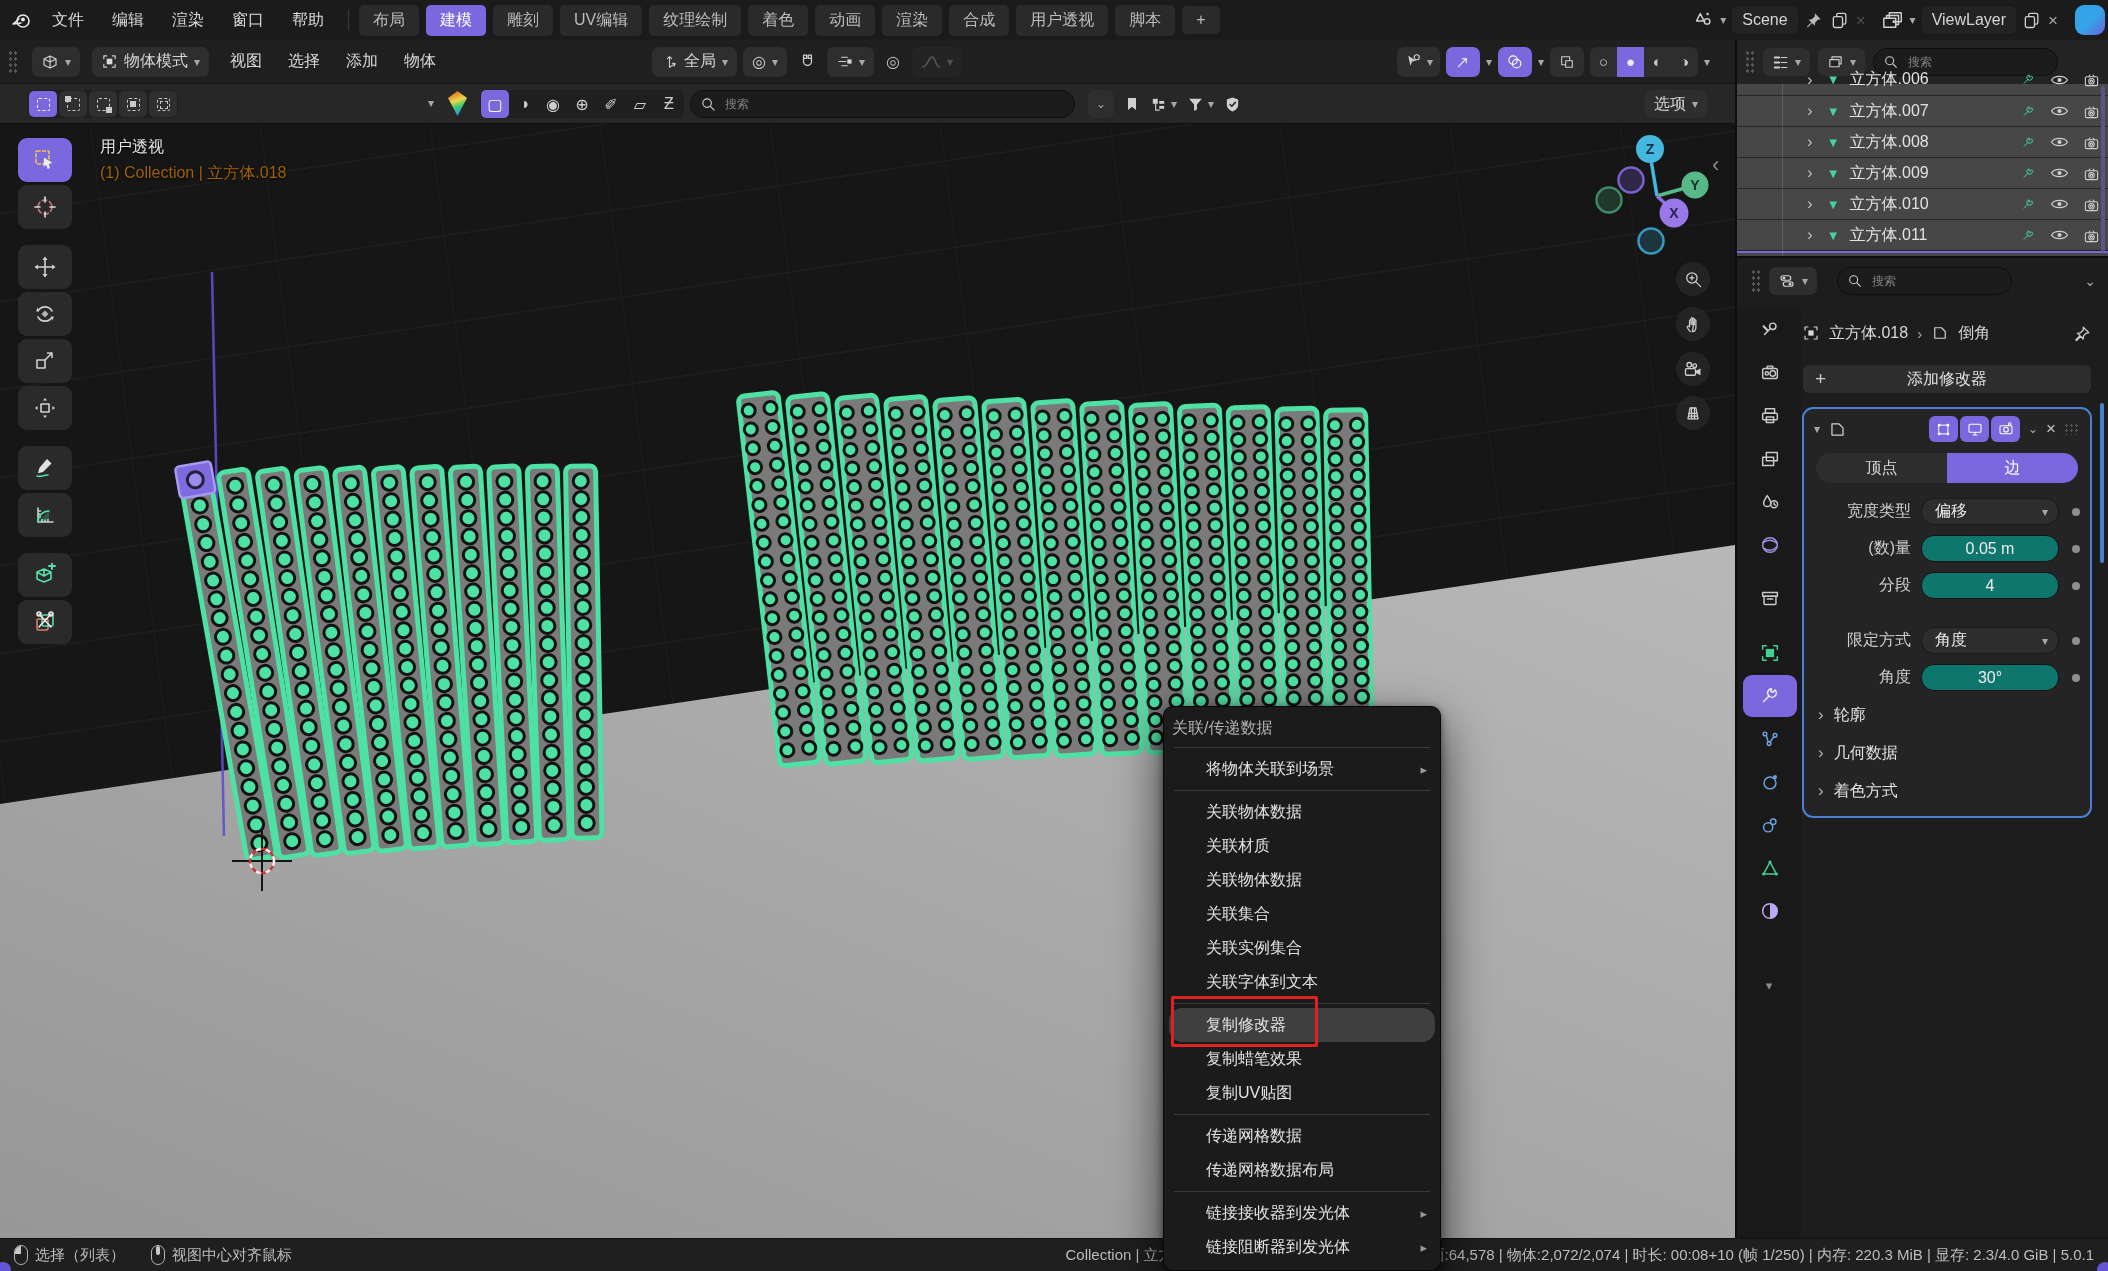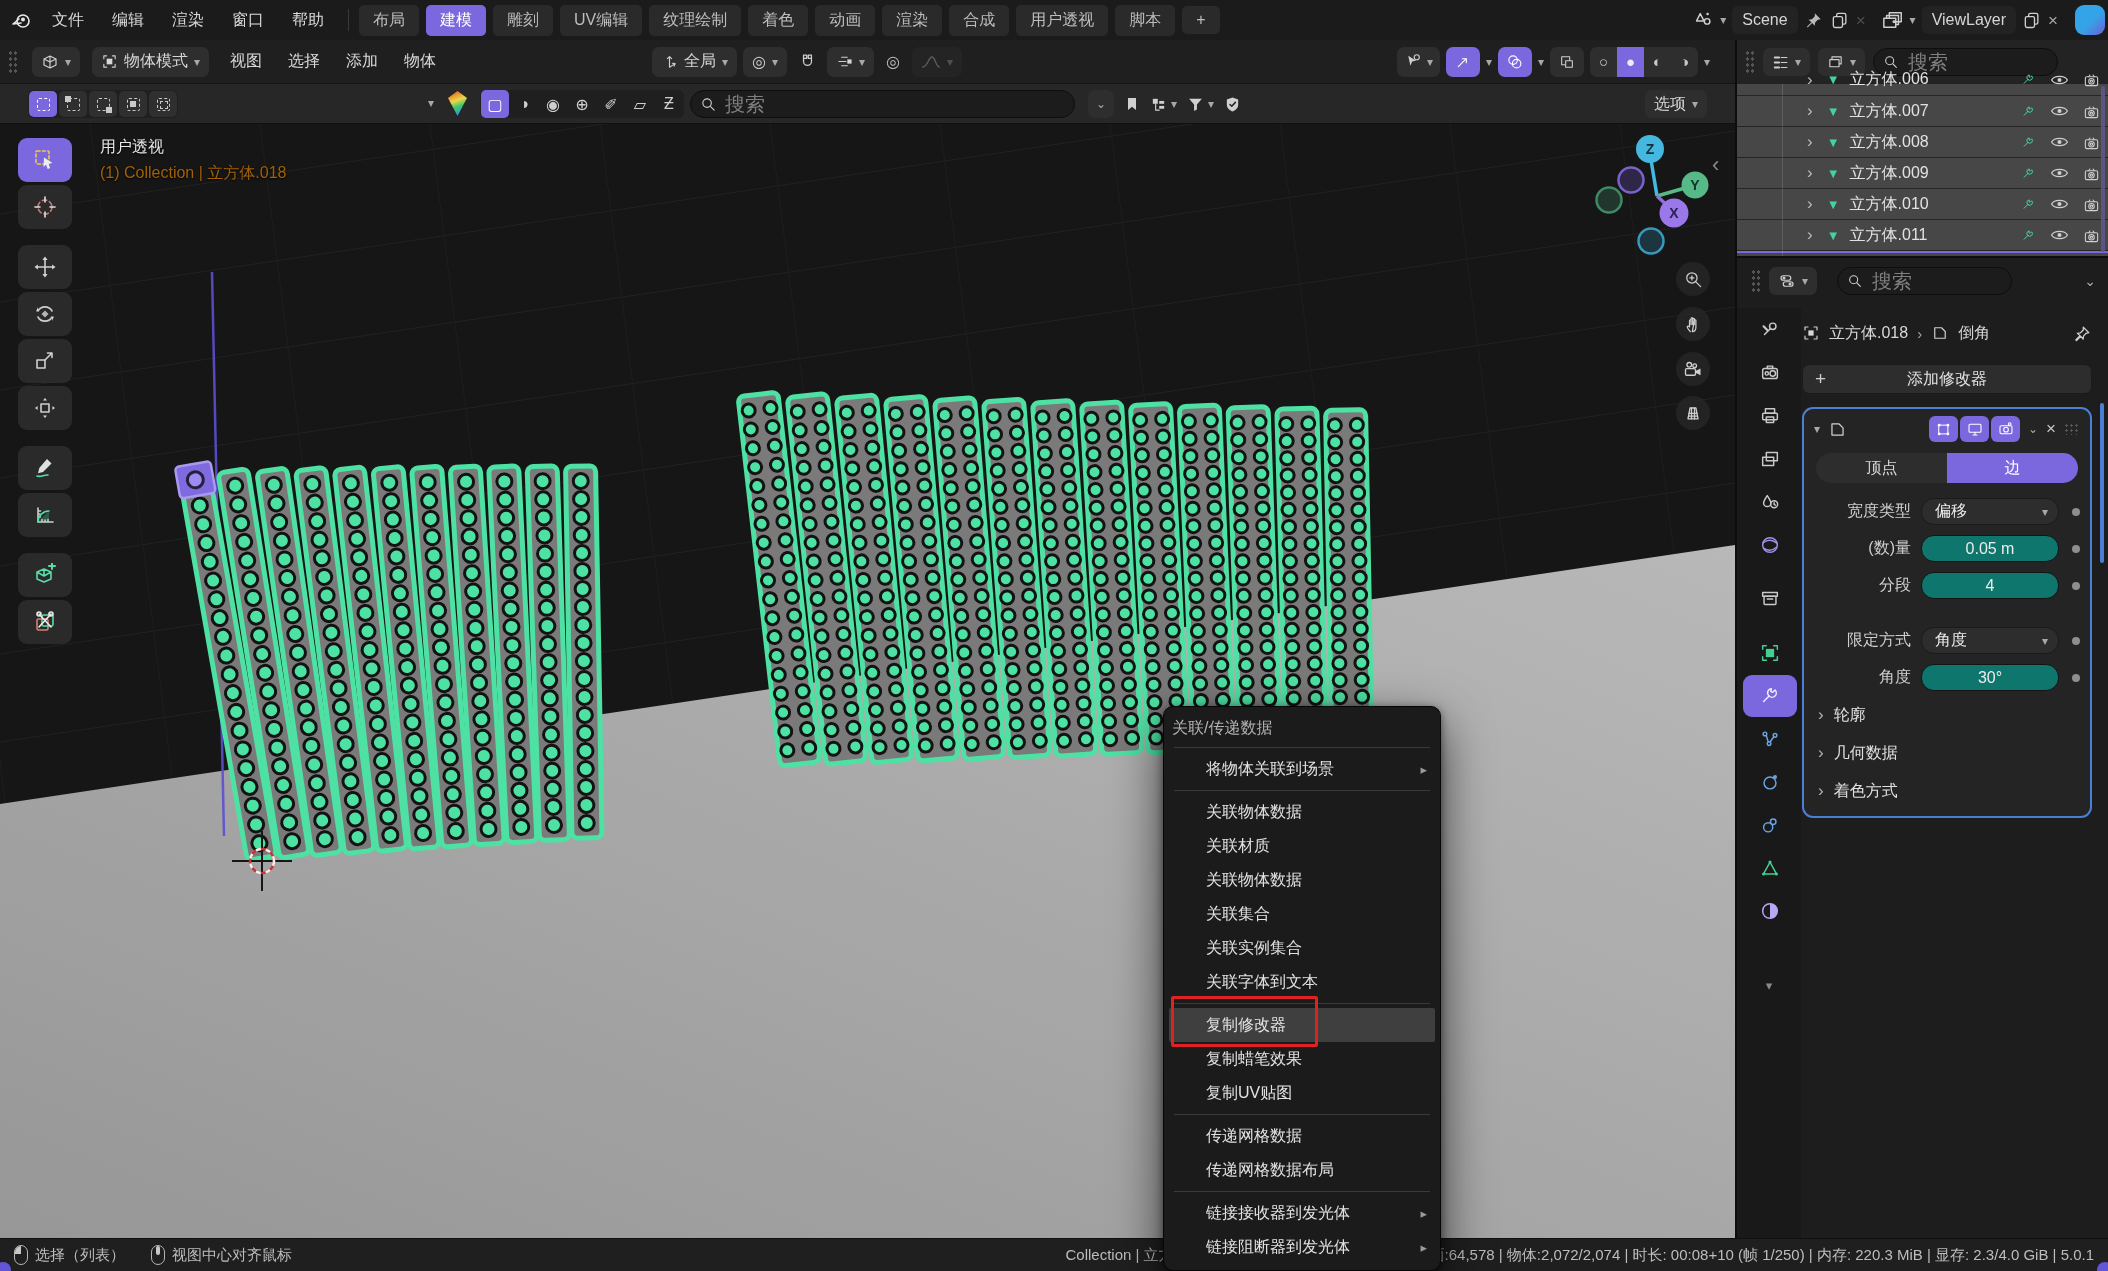--- a/index.html
+++ b/index.html
@@ -44,21 +44,21 @@
   .ts-btn.on { background:#7b68de; }
   .dash-sq { width:13px; height:13px; border:1.5px dashed #c9c9c9; border-radius:2px; position:relative; }
   .ts-btn.on .dash-sq { border-color:#fff; }
   .dash-sq i { position:absolute; background:#c9c9c9; width:6px; height:6px; }
   .gem { width:19px; height:25px; background:linear-gradient(160deg,#e04038,#e8932a,#ead84e,#3fc768,#2ba7cc,#6a55d8);
     clip-path:polygon(50% 0,100% 28%,50% 100%,0 28%); }
   .strip-btn { width:28px; height:28px; border-radius:5px; display:flex; align-items:center; justify-content:center; color:#cfcfcf; font-size:16px; }
   .strip-btn.on { background:#7b68de; color:#fff; }
   .search { position:relative; display:flex; align-items:center; }
   .search input { background:#1c1c1c; border:1px solid #0e0e0e; border-radius:14px; color:#ddd; height:28px; width:100%;
-    padding:0 10px 0 34px; font-family:inherit; font-size:20px; outline:none; }
+    padding:0 10px 0 34px; font-family:inherit; font-size:12px; outline:none; }
   .search input::placeholder { color:#7f7f7f; }
   .search svg { position:absolute; left:10px; }
   .flat-ic { display:flex; align-items:center; justify-content:center; }
 
   
   #viewport { position:absolute; left:0; top:124px; width:1735px; height:1114px; background:#151515; overflow:hidden; }
   #vp-overlay { position:absolute; left:100px; top:10px; line-height:26px; text-shadow:0 1px 2px #000;
     color:#e6e6e6; pointer-events:none; }
   #vp-overlay .l2 { color:#a16207; }
   #left-toolbar { position:absolute; left:18px; top:14px; display:flex; flex-direction:column; gap:3px; }
@@ -128,21 +128,21 @@
   #sb-info { margin-left:auto; white-space:nowrap; }
   .corner { position:absolute; width:16px; height:16px; border-radius:50%; background:#6355d8; top:1262px; z-index:12; }
 
   
   #ctx { position:absolute; left:1163px; top:706px; width:278px; background:#1b1b1b; border:1px solid #060606;
     border-radius:10px; padding:6px 0; z-index:50; box-shadow:0 18px 50px rgba(0,0,0,.66), 0 2px 8px rgba(0,0,0,.5); }
   .ctx-title { height:30px; display:flex; align-items:center; padding:0 8px; color:#b2b2b2; }
   .ctx-sep { height:1px; background:#3a3a3a; margin:4px 10px; }
   .ctx-item { height:34px; display:flex; align-items:center; padding-left:42px; color:#e2e2e2; position:relative; }
   .ctx-item .arrow { position:absolute; right:13px; color:#9a9a9a; font-size:13px; }
-  .ctx-item.hl { background:#3f3f3f; border-radius:2px; margin:0 5px; padding-left:37px; }
+  .ctx-item.hl { background:#3f3f3f; border-radius:13px; margin:0 5px; padding-left:37px; }
   #ctx-annotation { position:absolute; left:1171px; top:996px; width:147px; height:51px;
     border:3px solid #dd2222; border-radius:2px; z-index:60; pointer-events:none; }
 </style>
 </head>
 <body>
 
 <div id="topbar">
   <span style="margin-right:4px">
     <svg class="ic" width="24" height="24" viewBox="0 0 24 24">
         <circle cx="13" cy="13" r="6" stroke="#e8e8e8"></circle>

